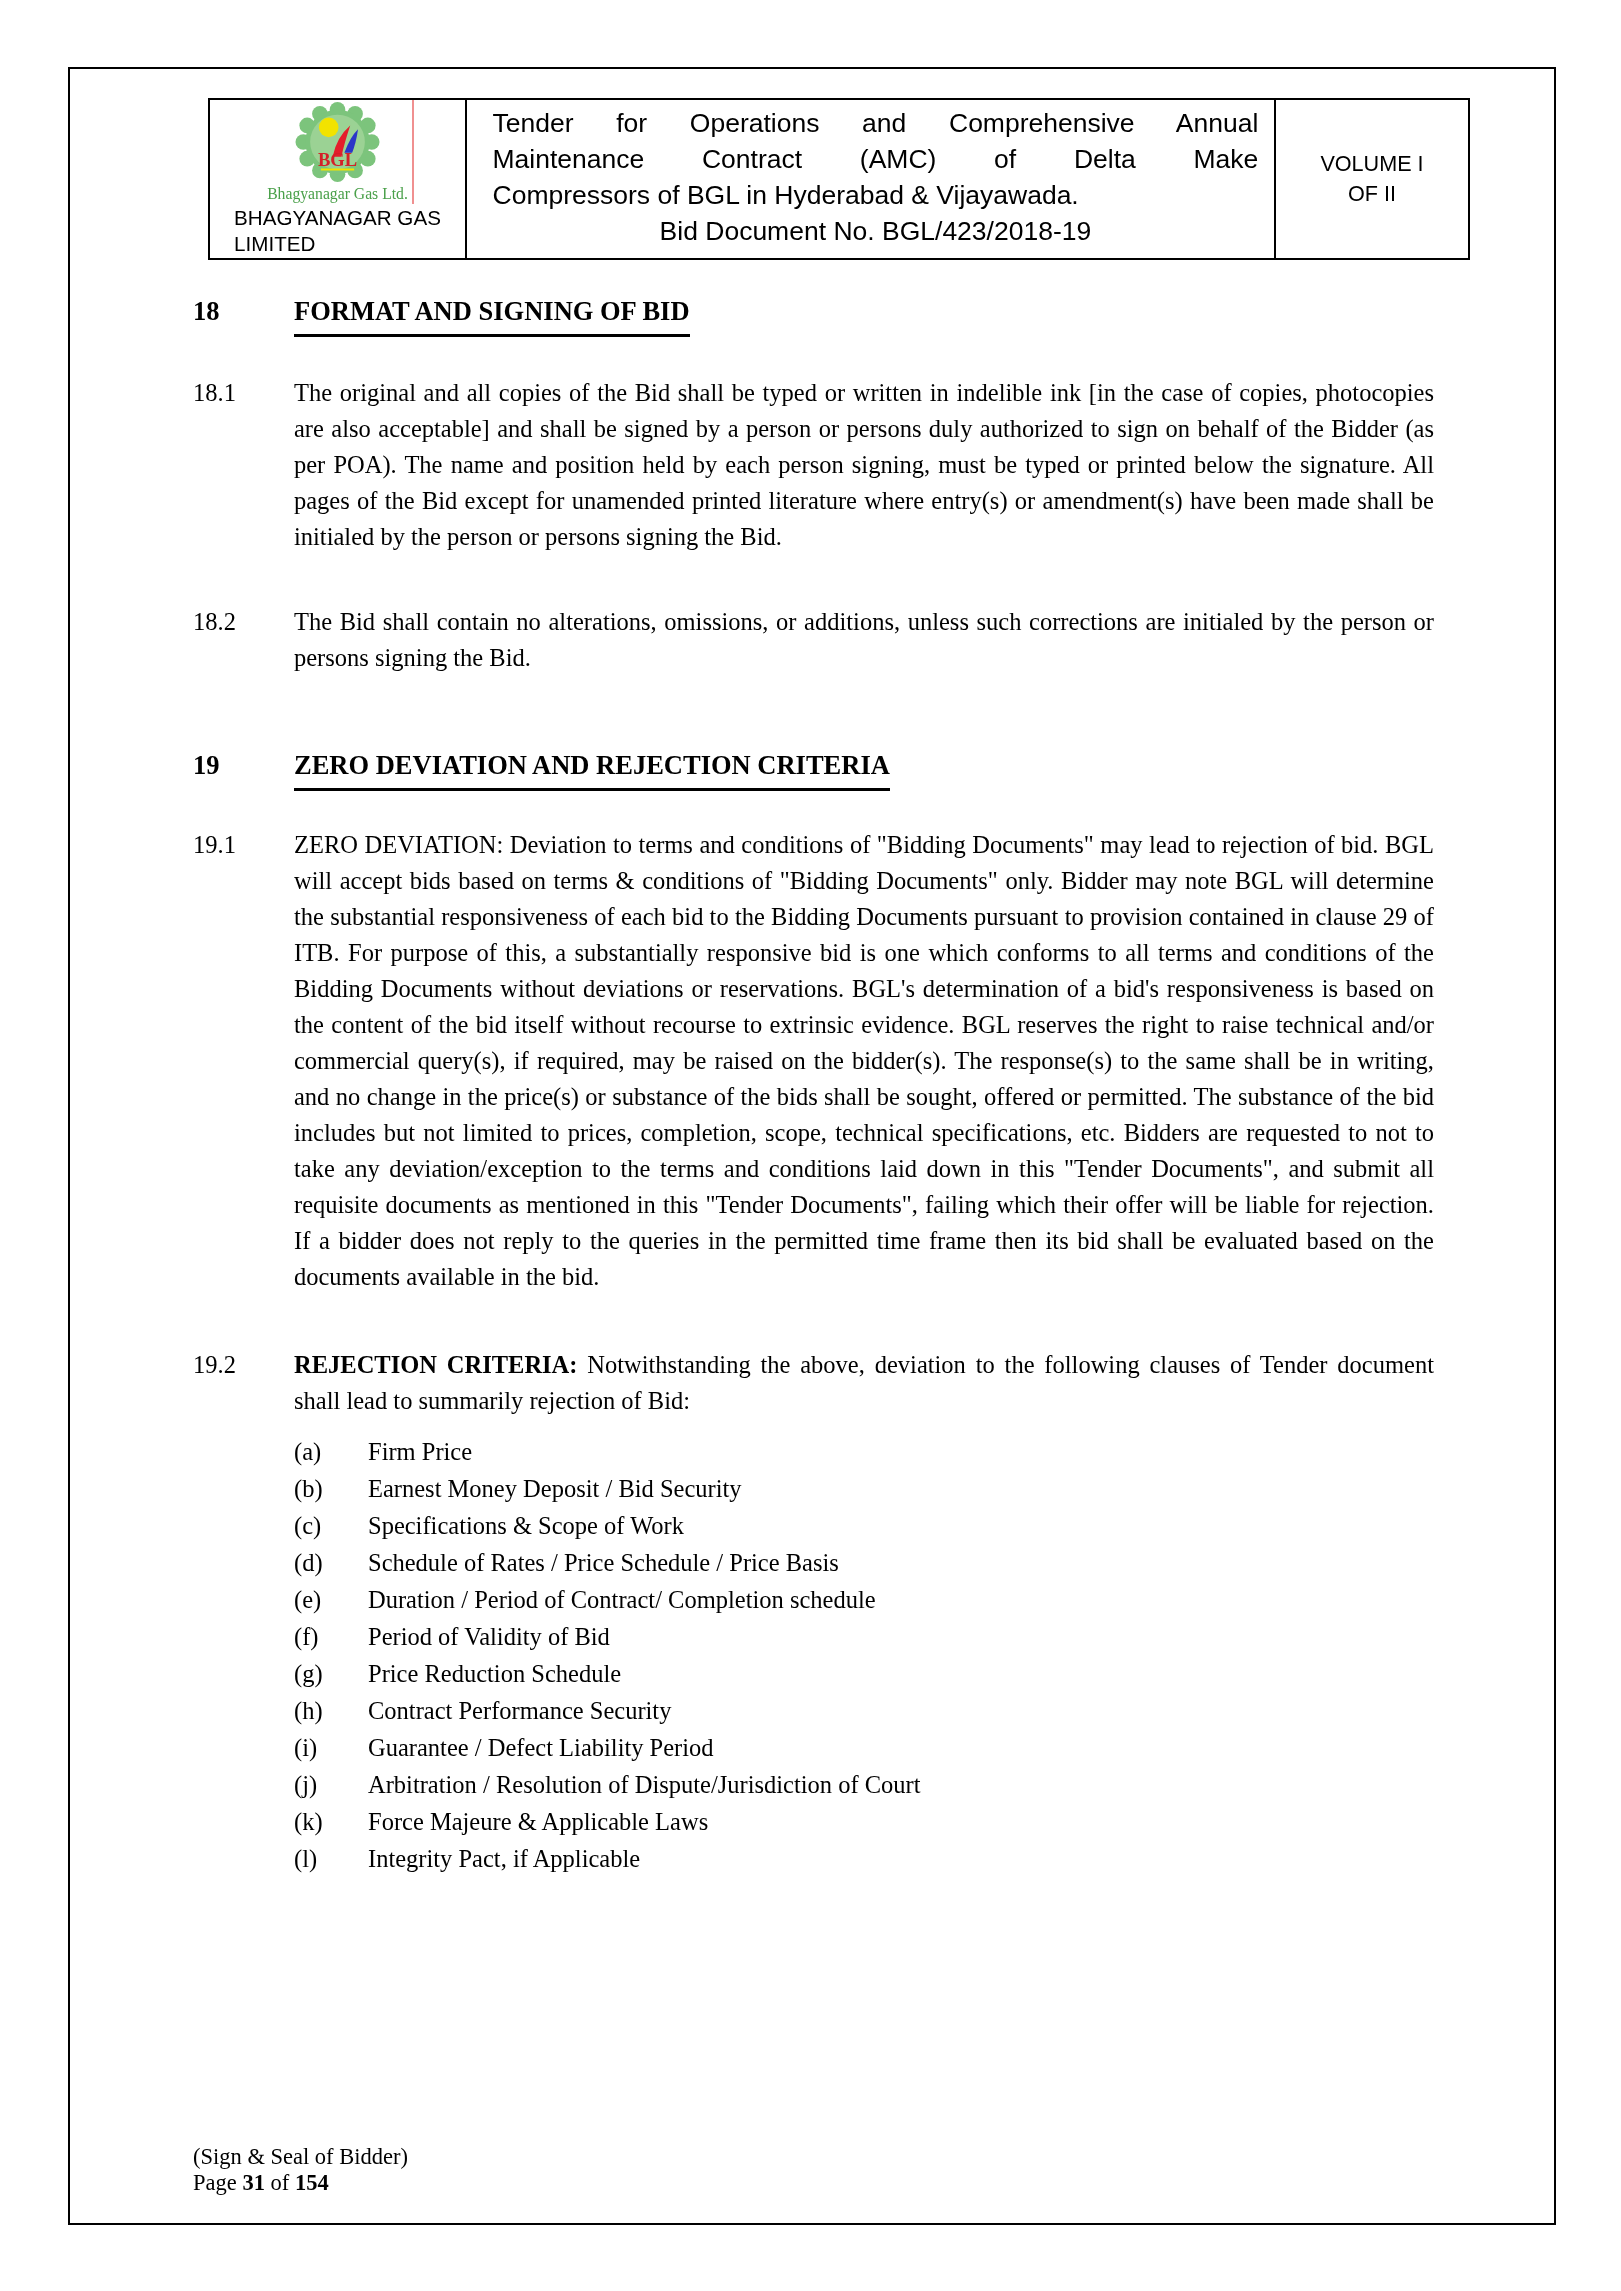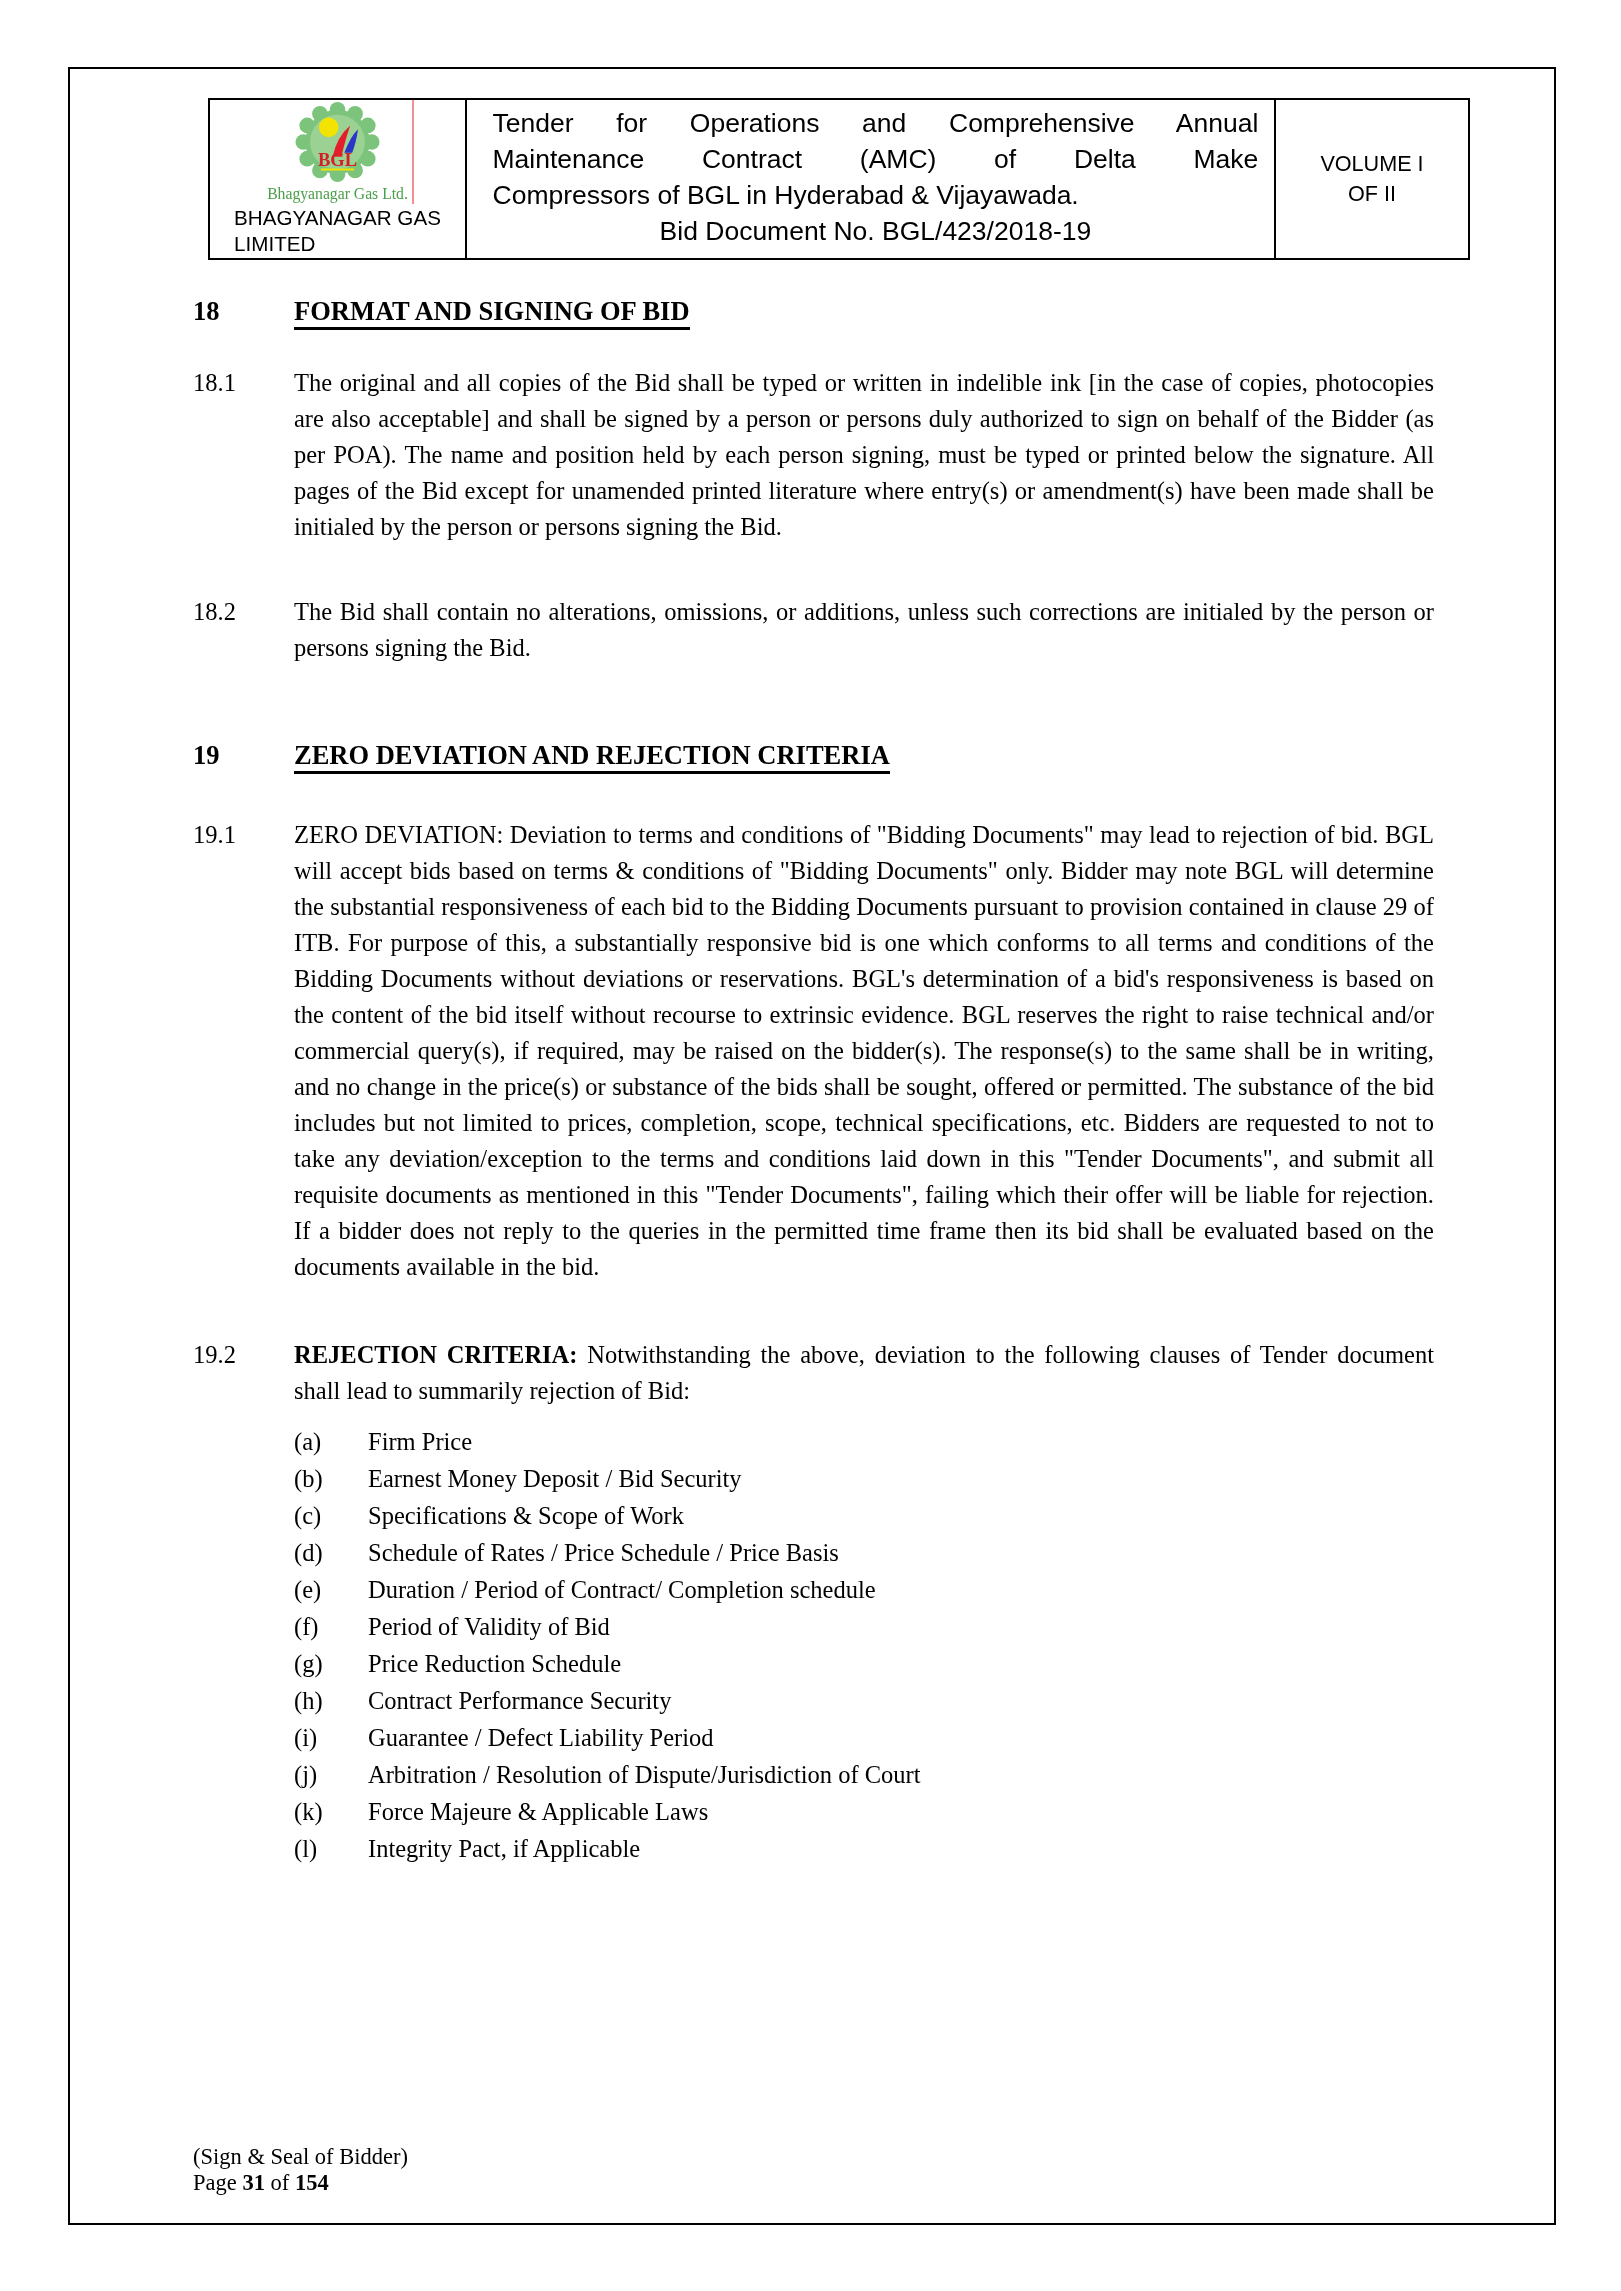--- a/index.html
+++ b/index.html
@@ -59,24 +59,24 @@
   }
   
   .content {
     position: absolute; left: 123px; top: 191px;
     width: 1241px;
   }
   .heading-row { display: flex; font-weight: bold; font-size: 26.5px; line-height: 36px; }
   .heading-row.h18 { margin-top: 33px; }
   .heading-row.h19 { margin-top: 71px; }
   .num-col { width: 101px; flex: 0 0 101px; }
-  .heading-title span { border-bottom: 3.9px solid #000; padding-bottom: 1px; }
+  .heading-title span { border-bottom: 3.9px solid #000; padding-bottom: 8px; }
   .para-row { display: flex; font-size: 24.5px; line-height: 36px; }
   .para-row .para-text { flex: 1; text-align: justify; }
-  .p181 { margin-top: 36px; }
+  .p181 { margin-top: 46px; }
   .p182 { margin-top: 49px; }
   .p191 { margin-top: 44px; }
   .p192 { margin-top: 52px; }
   .lead-bold { font-weight: bold; }
   .rc-list { margin-top: 13.7px; font-size: 24.5px; }
   .rc-item { display: flex; line-height: 37px; }
   .rc-item .letter-col { width: 74px; flex: 0 0 74px; }
   
   .footer {
     position: absolute; left: 123px; right: 120px; bottom: 27.4px;

